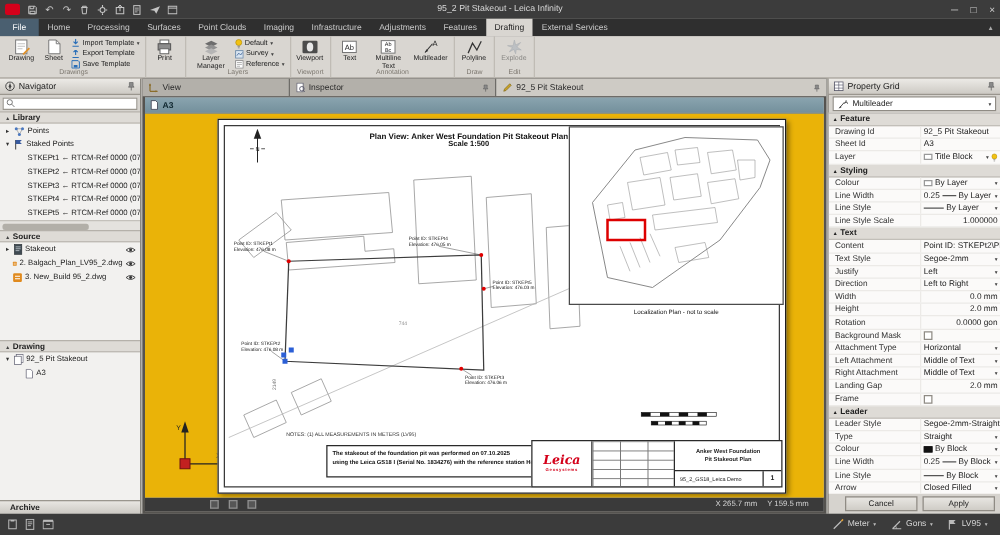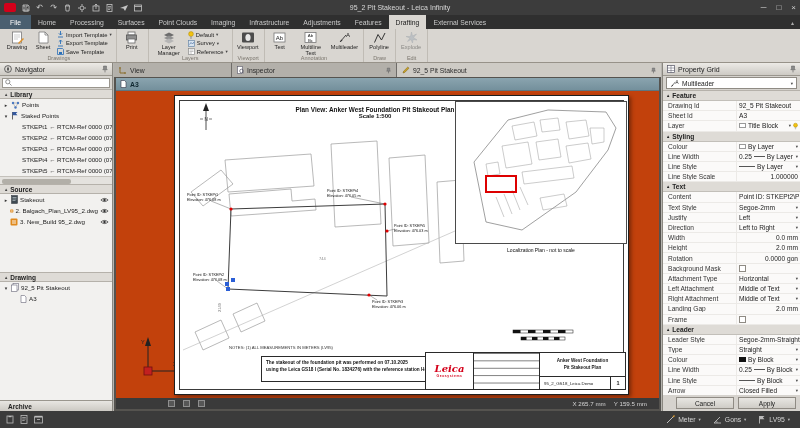--- a/index.html
+++ b/index.html
@@ -64,21 +64,21 @@
   
   .viewwrap { position:absolute; left:114px; top:63px; width:547px; height:348px; display:flex; flex-direction:column; background:#6e6c68; }
   .vtabs { height:14px; display:flex; gap:1px; background:#6e6c68; }
   .vtab { display:flex; align-items:center; gap:3px; padding:0 5px; background:#b3b0aa; font-size:6.8px; color:#2a2a2a; }
   .vtab.active { background:#cecbc5; }
   .vtab .grow { flex:1; }
   .vt1 { width:117px; } .vt2 { width:164px; } .vt3 { flex:1; }
   .vbody { flex:1; border:2px solid #55534f; border-top-width:1px; display:flex; flex-direction:column; background:#cccac6; }
   .a3bar { height:13px; background:linear-gradient(#8aa4af,#74909c); border-bottom:1px solid #5d7680;
            display:flex; align-items:center; gap:3px; padding:0 4px; color:#10272f; font-size:6.8px; font-weight:bold; }
-  .canvas { flex:1; position:relative; background:#c2410c; overflow:hidden; }
+  .canvas { flex:1; position:relative; background:#eab308; overflow:hidden; }
   .vstatus { height:11px; background:#3a3a3a; display:flex; align-items:center; gap:8px; color:#d4d4d4; font-size:6.2px; padding:0 12px 0 52px; }
   .vstatus .sp { flex:1; }
   .vticon { width:7px; height:7px; border:1px solid #8f8f8f; background:#565656; }
 
   
   .sheet { position:absolute; left:58px; top:4px; width:455px; height:300px; background:#fff;
            border:1px solid #1e1e1e; box-shadow:2px 2px 4px rgba(0,0,0,.4); }
   .sheet-frame { position:absolute; inset:4px; border:1px solid #3a3a3a; pointer-events:none; }
   .sheet-title { position:absolute; left:80px; top:10px; width:240px; text-align:center; font-size:6.4px; font-weight:bold; color:#111; }
   .sheet-scale { font-size:6px; font-weight:bold; }

